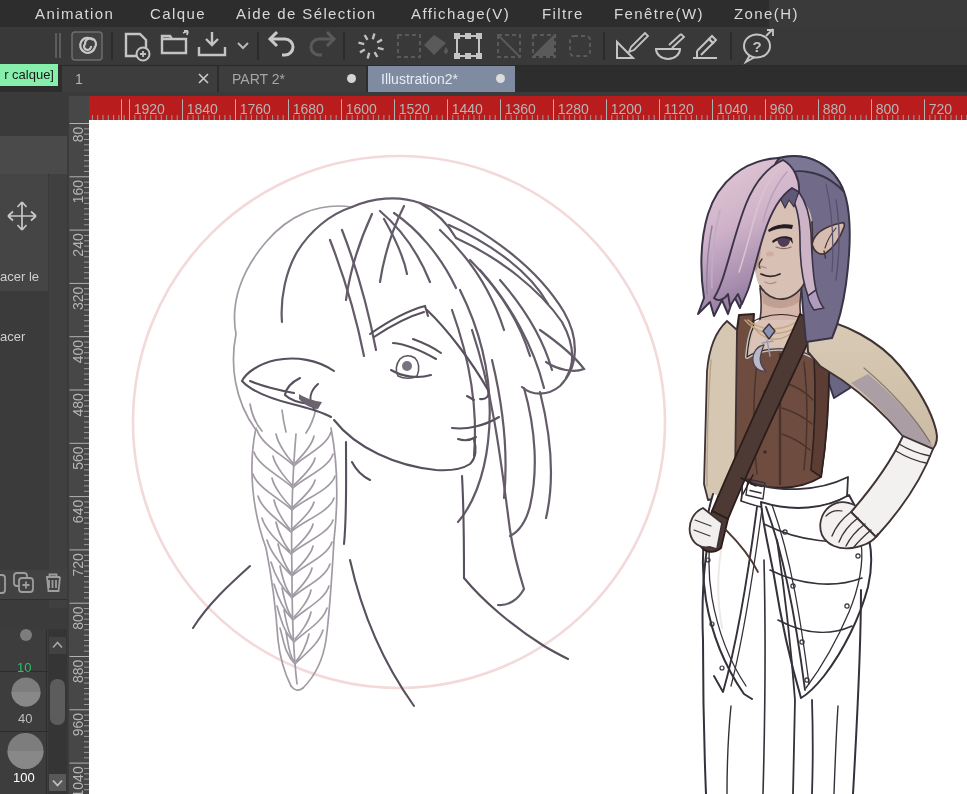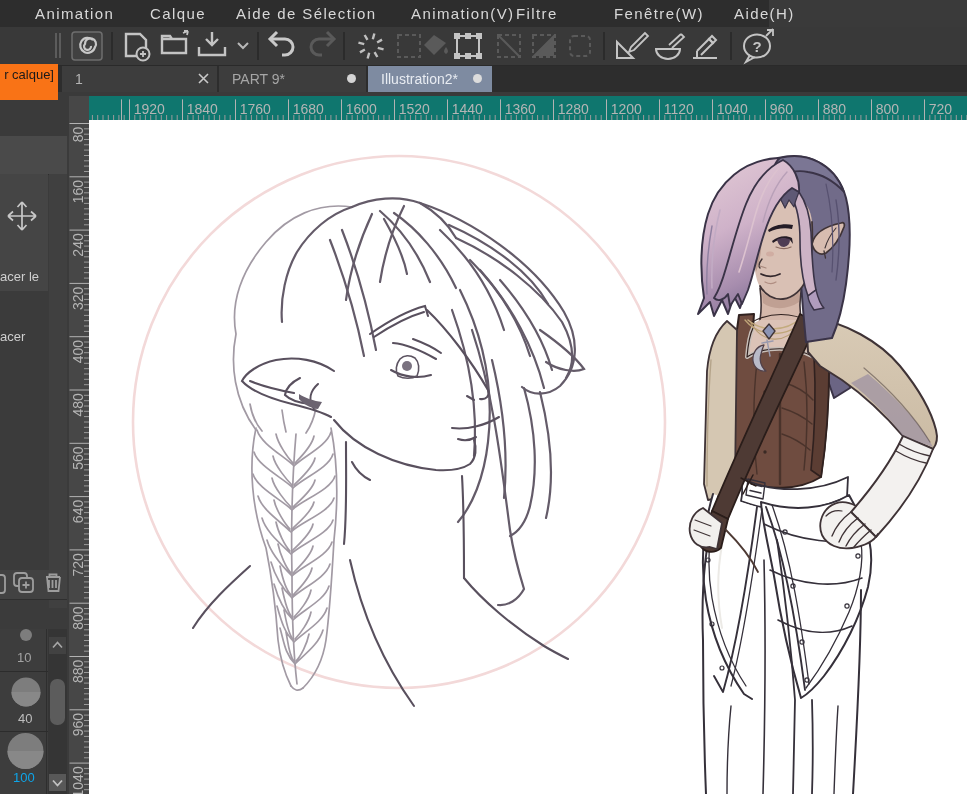--- a/index.html
+++ b/index.html
@@ -10,38 +10,38 @@
 #menubar{left:0;top:0;width:769px;height:27px;background:#2d2d2d;color:#d8d8d8;font-size:15px;letter-spacing:1.4px;}
 #menubar span{position:absolute;top:5px;white-space:nowrap;}
 
 #toolbar{left:0;top:27px;width:967px;height:38px;background:#393939;border-bottom:1px solid #2a2a2a;}
 
 #tabrow{left:0;top:66px;width:967px;height:26px;background:#2d2d2d;}
 .tab{position:absolute;top:0;height:26px;background:#3d3d3d;color:#b4b4b4;font-size:14px;}
 .tab .lbl{position:absolute;top:5px;left:13px;}
 
 #corner{left:69px;top:96px;width:20px;height:24px;background:#474747;}
-#hruler{left:89px;top:96px;width:878px;height:24px;background:#0f766e;}
+#hruler{left:89px;top:96px;width:878px;height:24px;background:#b91c1c;}
 #vruler{left:69px;top:120px;width:20px;height:674px;background:#474747;}
 #canvas{left:89px;top:120px;width:878px;height:674px;background:#ffffff;}
 
 #leftpanel{left:0;top:92px;width:69px;height:702px;background:#3b3b3b;margin-top:44px;}
 .ltxt{position:absolute;color:#cfcfcf;font-size:13px;white-space:nowrap;}
 </style>
 </head>
 <body>
 <div id="app">
   <div class="abs" id="menubar">
     <span style="left:35px">Animation</span>
     <span style="left:150px">Calque</span>
     <span style="left:236px">Aide de Sélection</span>
-    <span style="left:411px">Animation(V)</span>
-    <span style="left:516px">Filtre</span>
+    <span style="left:411px">Affichage(V)</span>
+    <span style="left:542px">Filtre</span>
     <span style="left:614px">Fenêtre(W)</span>
-    <span style="left:734px">Aide(H)</span>
+    <span style="left:734px">Zone(H)</span>
   </div>
   <div class="abs" id="toolbar">
   <svg width="967" height="38" viewBox="0 0 967 38">
     <g stroke="#5c5c5c" stroke-width="2" fill="none">
       <path d="M56 6 V31 M60 6 V31"></path>
     </g>
 
     <rect x="72" y="5" width="30" height="28" rx="3" fill="#414141" stroke="#6e6e6e" stroke-width="1.5"></rect>
     <g stroke="#c8c8c8" stroke-width="2.2" fill="none">
       <path d="M93 13 a7.5 7.5 0 1 0 2 7 a5.5 5.5 0 1 0 -10 -3 a3.5 3.5 0 1 0 6 2"></path>
@@ -134,24 +134,24 @@
   </svg>
   </div>
   <div class="abs" id="tabrow">
     <div class="tab" style="left:62px;width:155px;">
         <span class="lbl">1</span>
         <svg style="position:absolute;right:7px;top:6px" width="13" height="13">
           <path d="M2 2 L11 11 M11 2 L2 11" stroke="#c9c9c9" stroke-width="1.6"></path>
         </svg>
       </div>
     <div class="tab" style="left:219px;width:147px;">
-        <span class="lbl" style="color:#a6a6a6">PART 9*</span>
+        <span class="lbl" style="color:#a6a6a6">PART 2*</span>
         <span style="position:absolute;right:10px;top:8px;width:9px;height:9px;border-radius:50%;background:#d4d4d4;"></span>
       </div>
-    <div class="tab" style="left:368px;width:124px;background:#7e8ba1;color:#e8ecf2;">
+    <div class="tab" style="left:368px;width:147px;background:#7e8ba1;color:#e8ecf2;">
         <span class="lbl">Illustration2*</span>
         <span style="position:absolute;right:10px;top:8px;width:9px;height:9px;border-radius:50%;background:#dcdcdc;"></span>
       </div>
   </div>
   <div class="abs" id="leftpanel">
     <div class="abs" style="left:0;top:0;width:67px;height:38px;background:#4a4a4a;border-bottom:1px solid #2f2f2f;"></div>
     <div class="abs" style="left:49px;top:38px;width:18px;height:434px;background:#404040;"></div>
     <div class="abs" style="left:0;top:38px;width:48px;height:117px;background:#454545;"></div>
     <svg class="abs" style="left:0;top:58px" width="48" height="44" viewBox="0 0 48 44">
       <g stroke="#c8c8c8" stroke-width="1.7" fill="none">
@@ -176,23 +176,23 @@
       <div class="abs" style="left:4px;top:0;width:42px;height:165px;border-right:1px solid #2e2e2e;"></div>
       <div class="abs" style="left:0px;top:42px;width:48px;height:1px;background:#2c2c2c;"></div>
       <div class="abs" style="left:0px;top:102px;width:48px;height:1px;background:#2c2c2c;"></div>
       <svg class="abs" style="left:0;top:0" width="48" height="165" viewBox="0 0 48 165">
         <circle cx="26" cy="6" r="6" fill="#7d7d7d"></circle>
         <circle cx="26" cy="63" r="14.5" fill="#7d7d7d"></circle>
         <path d="M11.5 63 a14.5 14.5 0 0 0 29 0 z" fill="#888888"></path>
         <circle cx="25.5" cy="122" r="18" fill="#7d7d7d"></circle>
         <path d="M7.5 122 a18 18 0 0 0 36 0 z" fill="#888888"></path>
       </svg>
-      <span class="ltxt" style="left:17px;top:21px;color:#a3a3a3;">10</span>
+      <span class="ltxt" style="left:17px;top:31px;color:#22c55e;">10</span>
       <span class="ltxt" style="left:18px;top:82px;color:#bdbdbd;">40</span>
-      <span class="ltxt" style="left:13px;top:141px;color:#0ea5e9;">100</span>
+      <span class="ltxt" style="left:13px;top:141px;color:#ffffff;">100</span>
       <div class="abs" style="left:48px;top:0;width:19px;height:165px;background:#353535;"></div>
       <div class="abs" style="left:49px;top:8px;width:17px;height:17px;background:#424242;"></div>
       <svg class="abs" style="left:49px;top:8px" width="17" height="17">
           <path d="M4 10.5 l4.5 -5 l4.5 5" stroke="#a8a8a8" stroke-width="1.6" fill="none"></path>
         </svg>
       <div class="abs" style="left:50px;top:50px;width:15px;height:46px;background:#5c5c5c;border-radius:7px;"></div>
       <div class="abs" style="left:49px;top:145px;width:17px;height:17px;background:#585858;"></div>
       <svg class="abs" style="left:49px;top:145px" width="17" height="17">
           <path d="M4 6.5 l4.5 5 l4.5 -5" stroke="#c2c2c2" stroke-width="1.8" fill="none"></path>
         </svg>
@@ -457,16 +457,16 @@
       <path d="M783 160 C766 168 754 184 746 204 C738 224 732 248 726 268 C722 282 718 292 714 298 C718 302 724 300 728 294 L730 306 L738 294 L742 304 L748 290 C754 272 758 252 764 234 C771 212 780 196 792 188 L799 192 C800 180 794 166 783 160 Z" fill="url(#pinkhair)" stroke="#3a3347" stroke-width="1.9"></path>
       <path d="M779 168 C768 180 760 198 755 216 C750 234 745 254 739 272" fill="none" stroke="#dcc2cf" stroke-width="1.6"></path>
       <path d="M787 172 C776 184 768 202 763 222" fill="none" stroke="#b8a0b8" stroke-width="1.4"></path>
       <path d="M712 226 C708 248 706 272 707 294" fill="none" stroke="#8f7fa0" stroke-width="1.4"></path>
       <path d="M720 210 C714 234 711 262 712 288" fill="none" stroke="#c2abc4" stroke-width="1.6"></path>
       <path d="M836 200 C840 224 840 252 836 280" fill="none" stroke="#575170" stroke-width="1.4"></path>
       <path d="M826 184 C832 210 834 242 832 272" fill="none" stroke="#575170" stroke-width="1.2"></path>
     </g>
   </svg>
   </div>
-  <div class="abs" id="tooltip" style="left:0;top:64px;width:58px;height:36px;background:#f97316;color:#1a1a1a;font-size:13px;">
+  <div class="abs" id="tooltip" style="left:0;top:64px;width:58px;height:22px;background:#86efac;color:#1a1a1a;font-size:13px;">
       <span style="position:absolute;right:4px;top:3px;">r calque]</span>
     </div>
 </div>
 
 </body></html>

